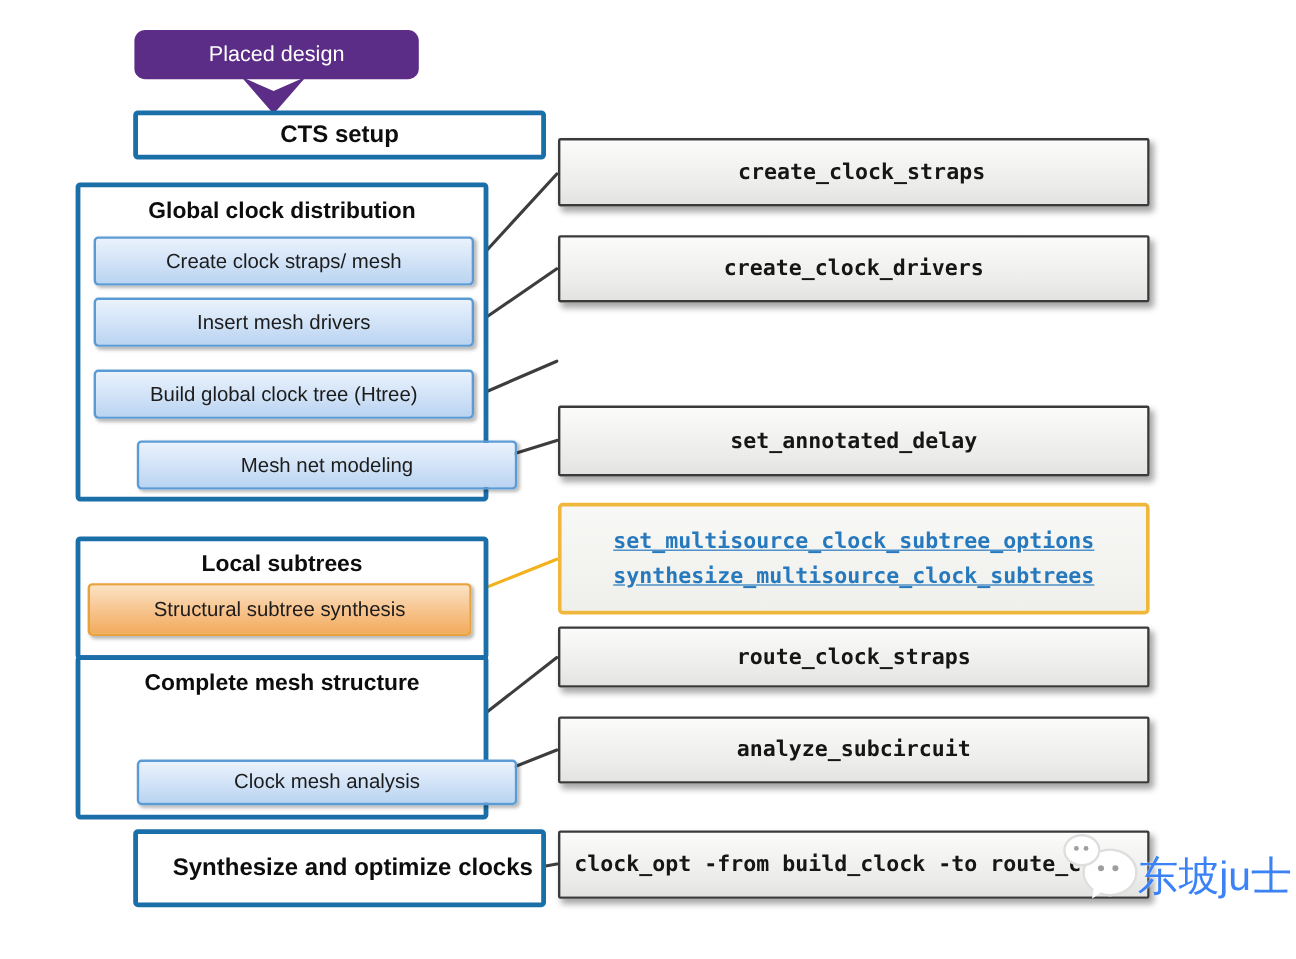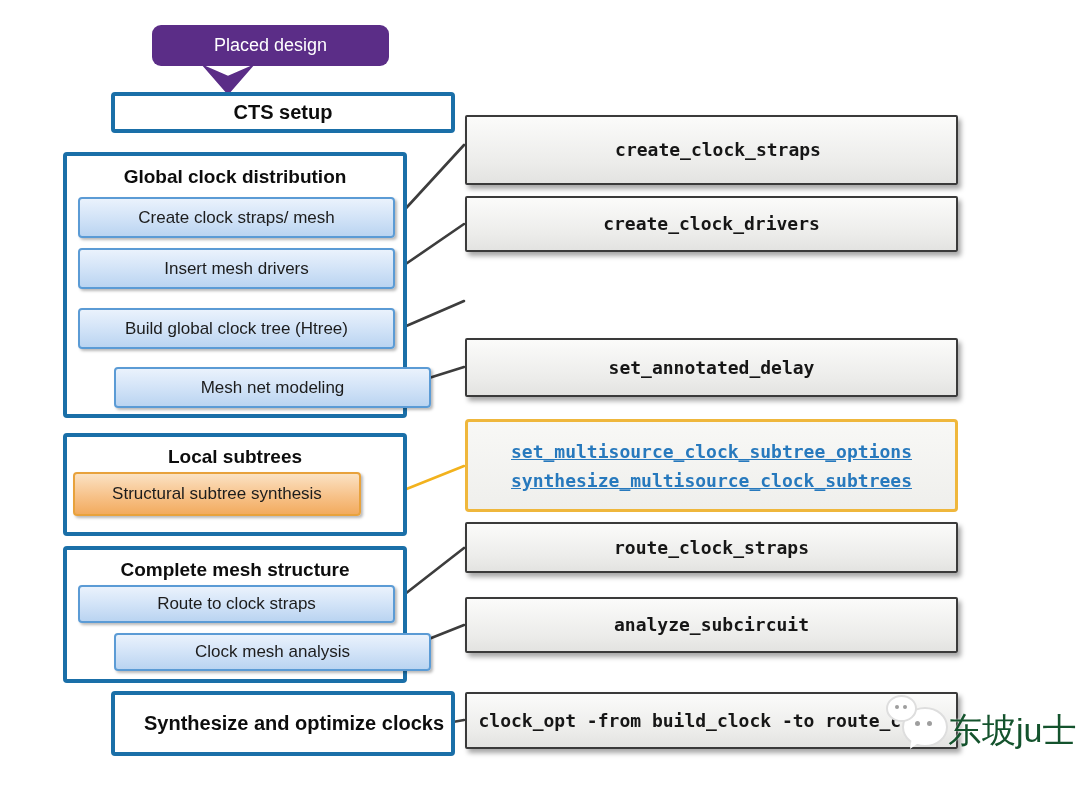--- a/index.html
+++ b/index.html
@@ -5,42 +5,42 @@
   html,body{margin:0;padding:0;background:#ffffff;}
   .canvas{
     position:relative;width:1080px;height:799px;background:#ffffff;
     font-family:"Liberation Sans",sans-serif;overflow:hidden;
   }
   
   .start-node{
     position:absolute;left:112px;top:25px;width:237px;height:41px;
     background:var(--start-fill,#5b2d87);border-radius:9px;
     display:flex;align-items:center;justify-content:center;
-    color:#ffffff;font-size:18px;margin-left:40px;
+    color:#ffffff;font-size:18px;
   }
   .down-arrow{
     position:absolute;left:201px;top:64px;width:54px;height:31px;
     background:var(--start-fill,#5b2d87);
     clip-path:polygon(0 0,50% 38%,100% 0,50% 100%);
   }
   
   .group{
     position:absolute;left:63px;width:344px;box-sizing:border-box;
     background:#ffffff;border:4px solid var(--container-border,#1a6fa8);
     border-radius:4px;
   }
   .group-title{
     position:absolute;left:0;width:100%;text-align:center;
     font-weight:bold;color:#0d0d0d;font-size:19px;
   }
   .group.single{display:flex;align-items:center;justify-content:center;margin-left:48px;}
   .group.single .group-title{position:static;font-size:20px;}
   #g-cts{top:92px;height:41px;}
   #g-gcd{top:152px;height:266px;}
-  #g-local{top:433px;height:103px;padding-left:32px;}
+  #g-local{top:447px;height:103px;padding-left:32px;}
   #g-mesh{top:546px;height:137px;}
   #g-synth{top:691px;height:65px;padding-left:22px;}
   #g-gcd .group-title{top:10px;}
   #g-local .group-title{top:9px;}
   #g-mesh .group-title{top:9px;}
   
   .step{
     position:absolute;box-sizing:border-box;
     display:flex;align-items:center;justify-content:center;
     font-size:17px;color:#1c1c1c;border-radius:4px;
@@ -49,50 +49,50 @@
   .step.blue{
     background:linear-gradient(180deg,#eaf2fc 0%,#d5e5f8 45%,#bad4f1 100%);
     border:2px solid var(--step-blue-border,#5b9bd5);
   }
   .step.orange{
     background:linear-gradient(180deg,#fbe2c3 0%,#f7c28a 55%,#f2ab5e 100%);
     border:2px solid var(--step-orange-border,#e8a23c);
   }
   #g-gcd .step{left:11px;width:317px;height:41px;}
   #s-gcd-0{top:41px;justify-content:center;} #s-gcd-1{top:92px;} #s-gcd-2{top:152px;} #s-gcd-3{top:211px;margin-left:36px;}
-  #s-local-0{left:6px;width:288px;height:44px;top:35px;}
+  #s-local-0{left:6px;width:320px;height:44px;top:35px;}
   #g-mesh .step{left:11px;width:317px;height:38px;}
   #s-mesh-0{top:35px;} #s-mesh-1{top:83px;margin-left:36px;}
   
   .cmd{
     position:absolute;left:465px;width:493px;box-sizing:border-box;
     background:linear-gradient(180deg,#fbfbfa 0%,#ececea 70%,#e3e3e1 100%);
     border:2px solid var(--command-border,#3a3a3a);border-radius:2px;
     box-shadow:3px 4px 5px rgba(0,0,0,0.35);
     display:flex;flex-direction:column;align-items:center;justify-content:center;
     font-family:"DejaVu Sans Mono",monospace;font-weight:bold;
     font-size:18px;color:#161616;line-height:26px;text-align:center;
   }
   .cmd.highlight{
     border:3px solid var(--highlight-border,#efb73c);border-radius:4px;
     background:linear-gradient(180deg,#f8f8f6 0%,#efefec 100%);
     color:var(--highlight-text,#2779bd);line-height:29px;box-shadow:none;
   }
-  #c-0{top:115px;height:70px;padding-left:13px;} #c-1{top:196px;height:56px;}
+  #c-0{top:115px;height:57px;padding-left:13px;} #c-1{top:196px;height:56px;}
   #c-2{top:272px;height:58px;} #c-3{top:338px;height:59px;}
   #c-4{top:419px;height:93px;text-decoration:underline;} #c-5{top:522px;height:51px;}
   #c-6{top:597px;height:56px;} #c-7{top:692px;height:57px;}
   
   svg.connectors{position:absolute;left:0;top:0;pointer-events:none;}
   .conn{stroke:var(--connector,#3d3d3d);stroke-width:2.6;stroke-linecap:round;}
   .conn.gold{stroke:var(--connector-highlight,#f2b21d);}
   
   .watermark{position:absolute;left:886px;top:694px;width:190px;height:70px;}
   .wm-text{
-    position:absolute;left:62px;top:14px;font-size:34px;color:#14532d;
+    position:absolute;left:62px;top:14px;font-size:34px;color:#3b82f6;
     text-shadow:0 0 2px #ffffff;white-space:nowrap;
   }
   .wm-bubble{position:absolute;background:#ffffff;border:2px solid #dedede;border-radius:50%;}
   .wm-big{left:16px;top:13px;width:42px;height:36px;}
   .wm-small{left:0px;top:1px;width:27px;height:23px;}
   .wm-eye{position:absolute;background:#9e9e9e;border-radius:50%;}
   .wm-big .wm-eye{width:5px;height:5px;top:12px;}
   .wm-big .e1{left:11px;} .wm-big .e2{left:23px;}
   .wm-small .wm-eye{width:4px;height:4px;top:8px;}
   .wm-small .e1{left:7px;} .wm-small .e2{left:15px;}
@@ -144,23 +144,20 @@
 
   <div class="group" id="g-local">
     <div class="group-title">Local subtrees</div>
     <div class="step orange" id="s-local-0">
       <span>Structural subtree synthesis</span>
     </div>
   </div>
 
   <div class="group" id="g-mesh">
     <div class="group-title">Complete mesh structure</div>
-    <div class="step blue" id="s-mesh-0">
-      <span>Route to clock straps</span>
-    </div>
     <div class="step blue" id="s-mesh-1">
       <span>Clock mesh analysis</span>
     </div>
   </div>
 
   <div class="group single" id="g-synth">
     <div class="group-title">Synthesize and optimize clocks</div>
   </div>
 
   <div class="cmd" id="c-0">

